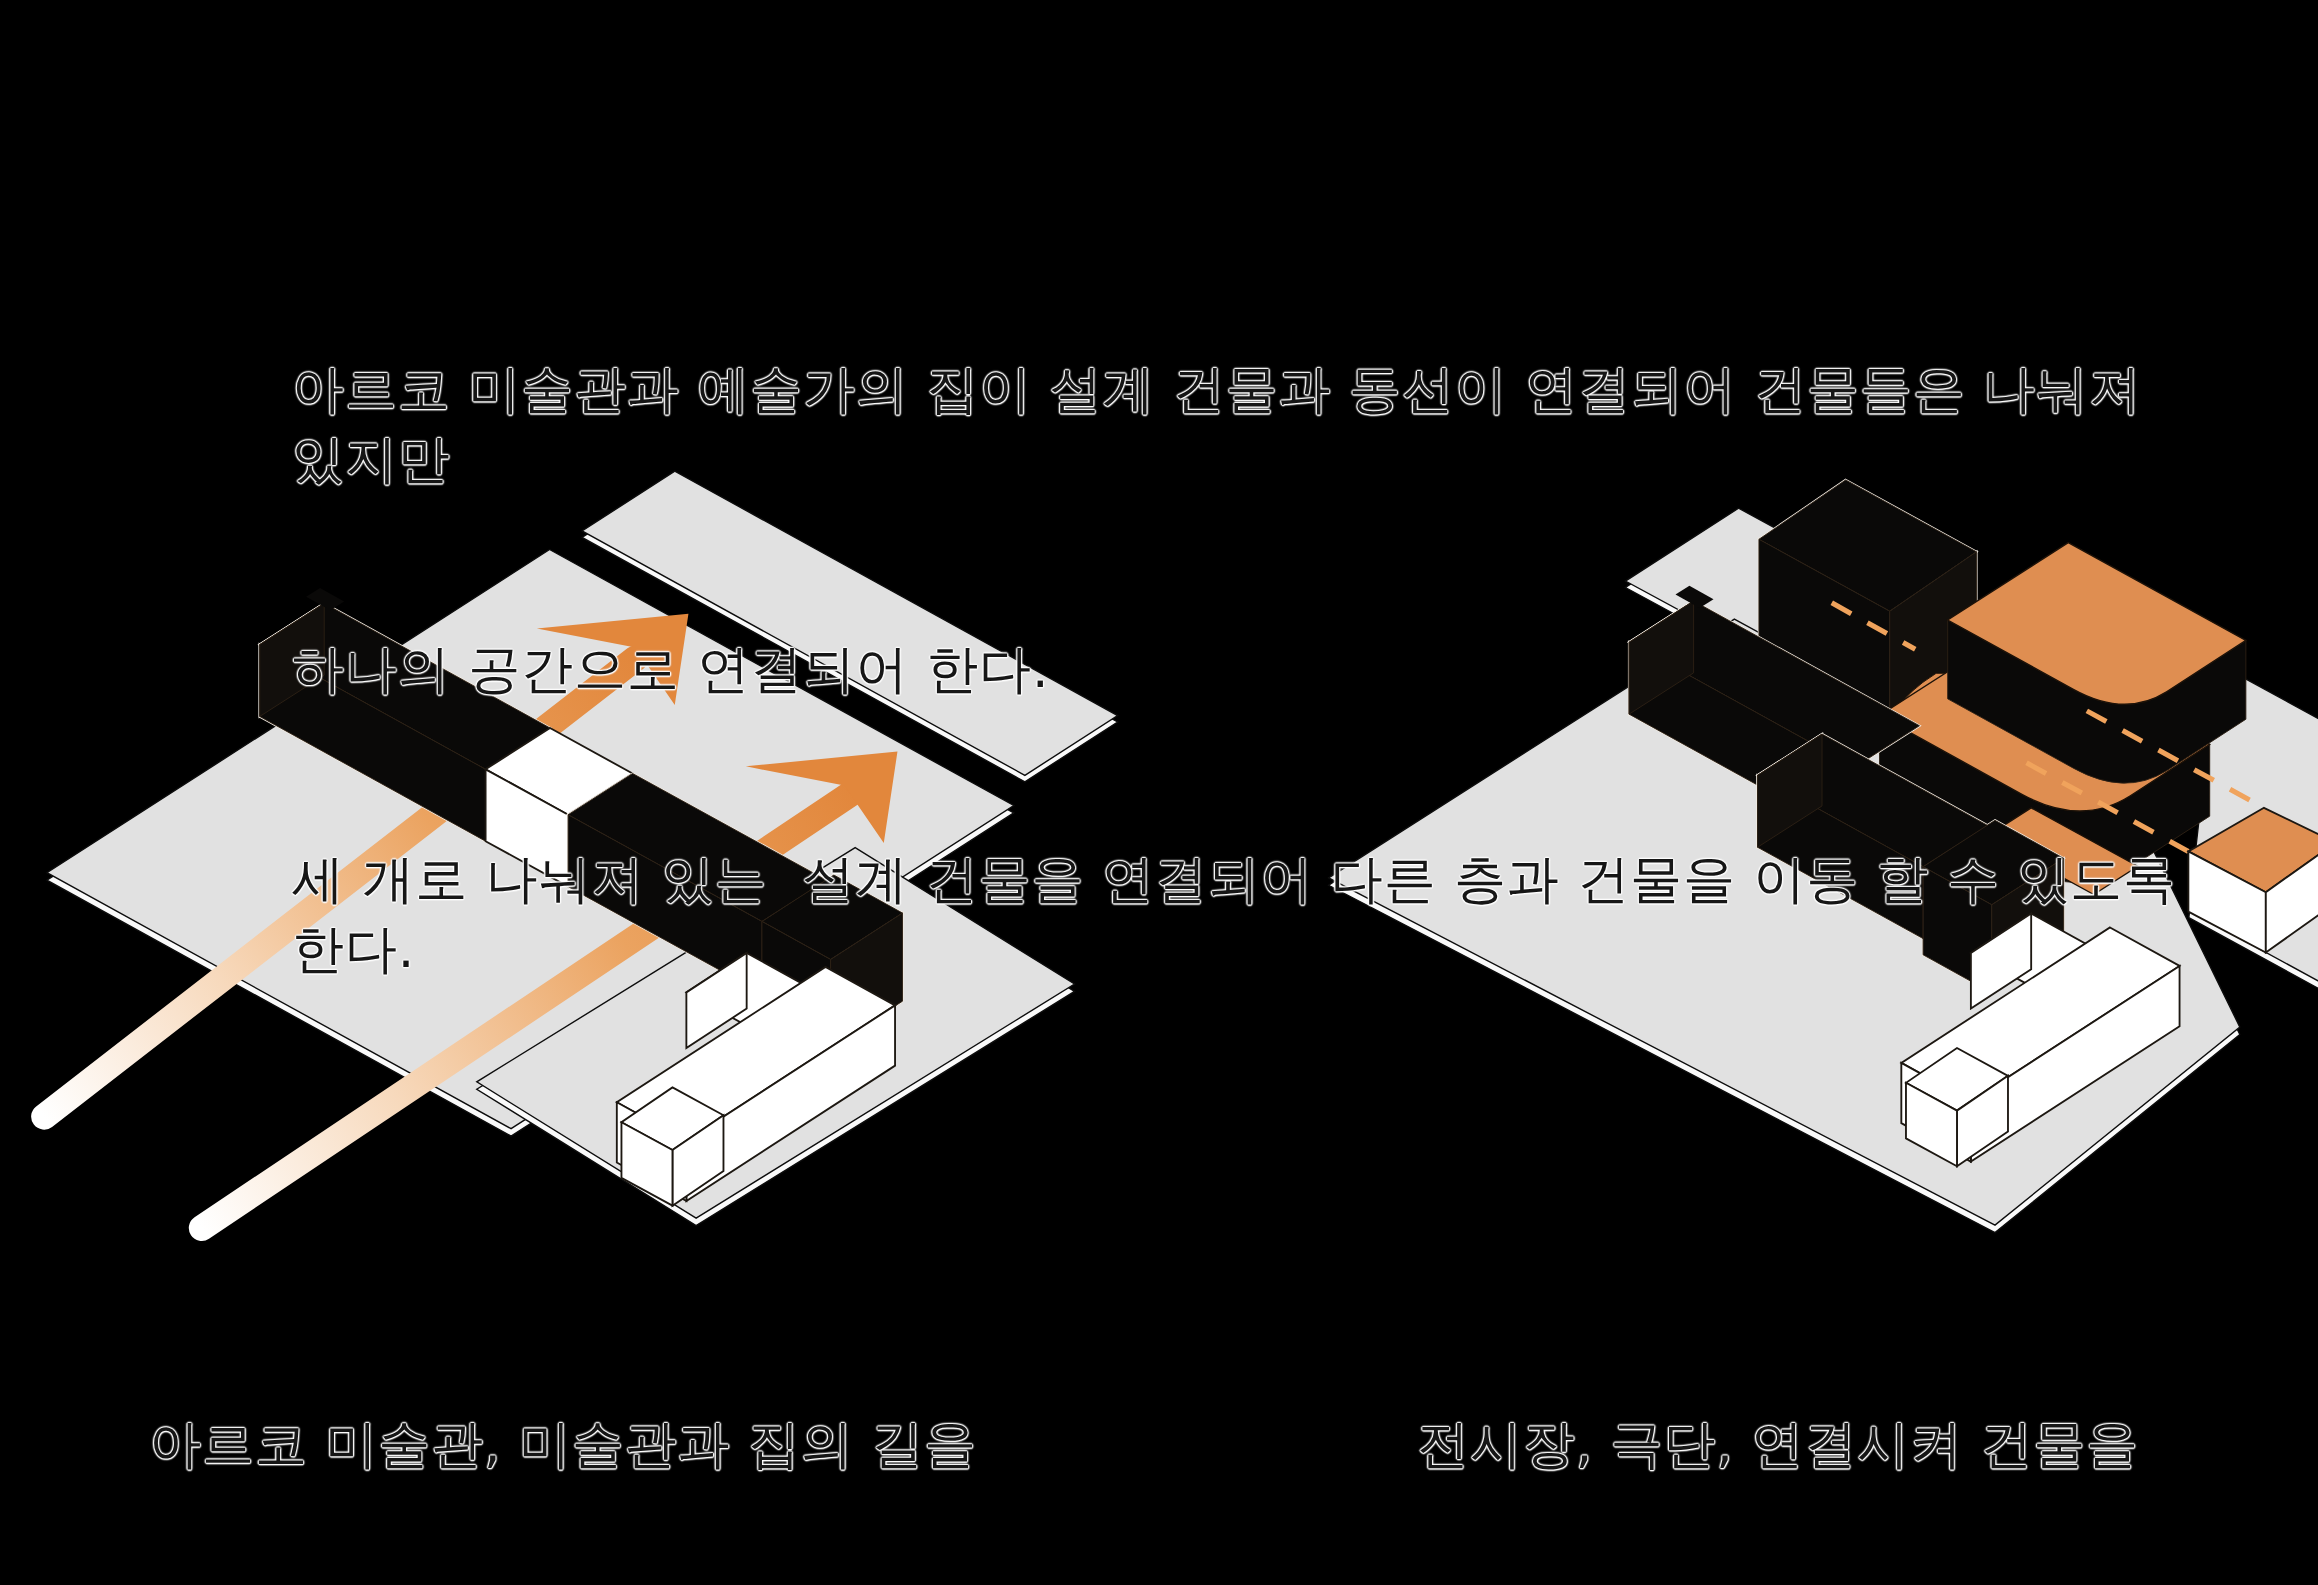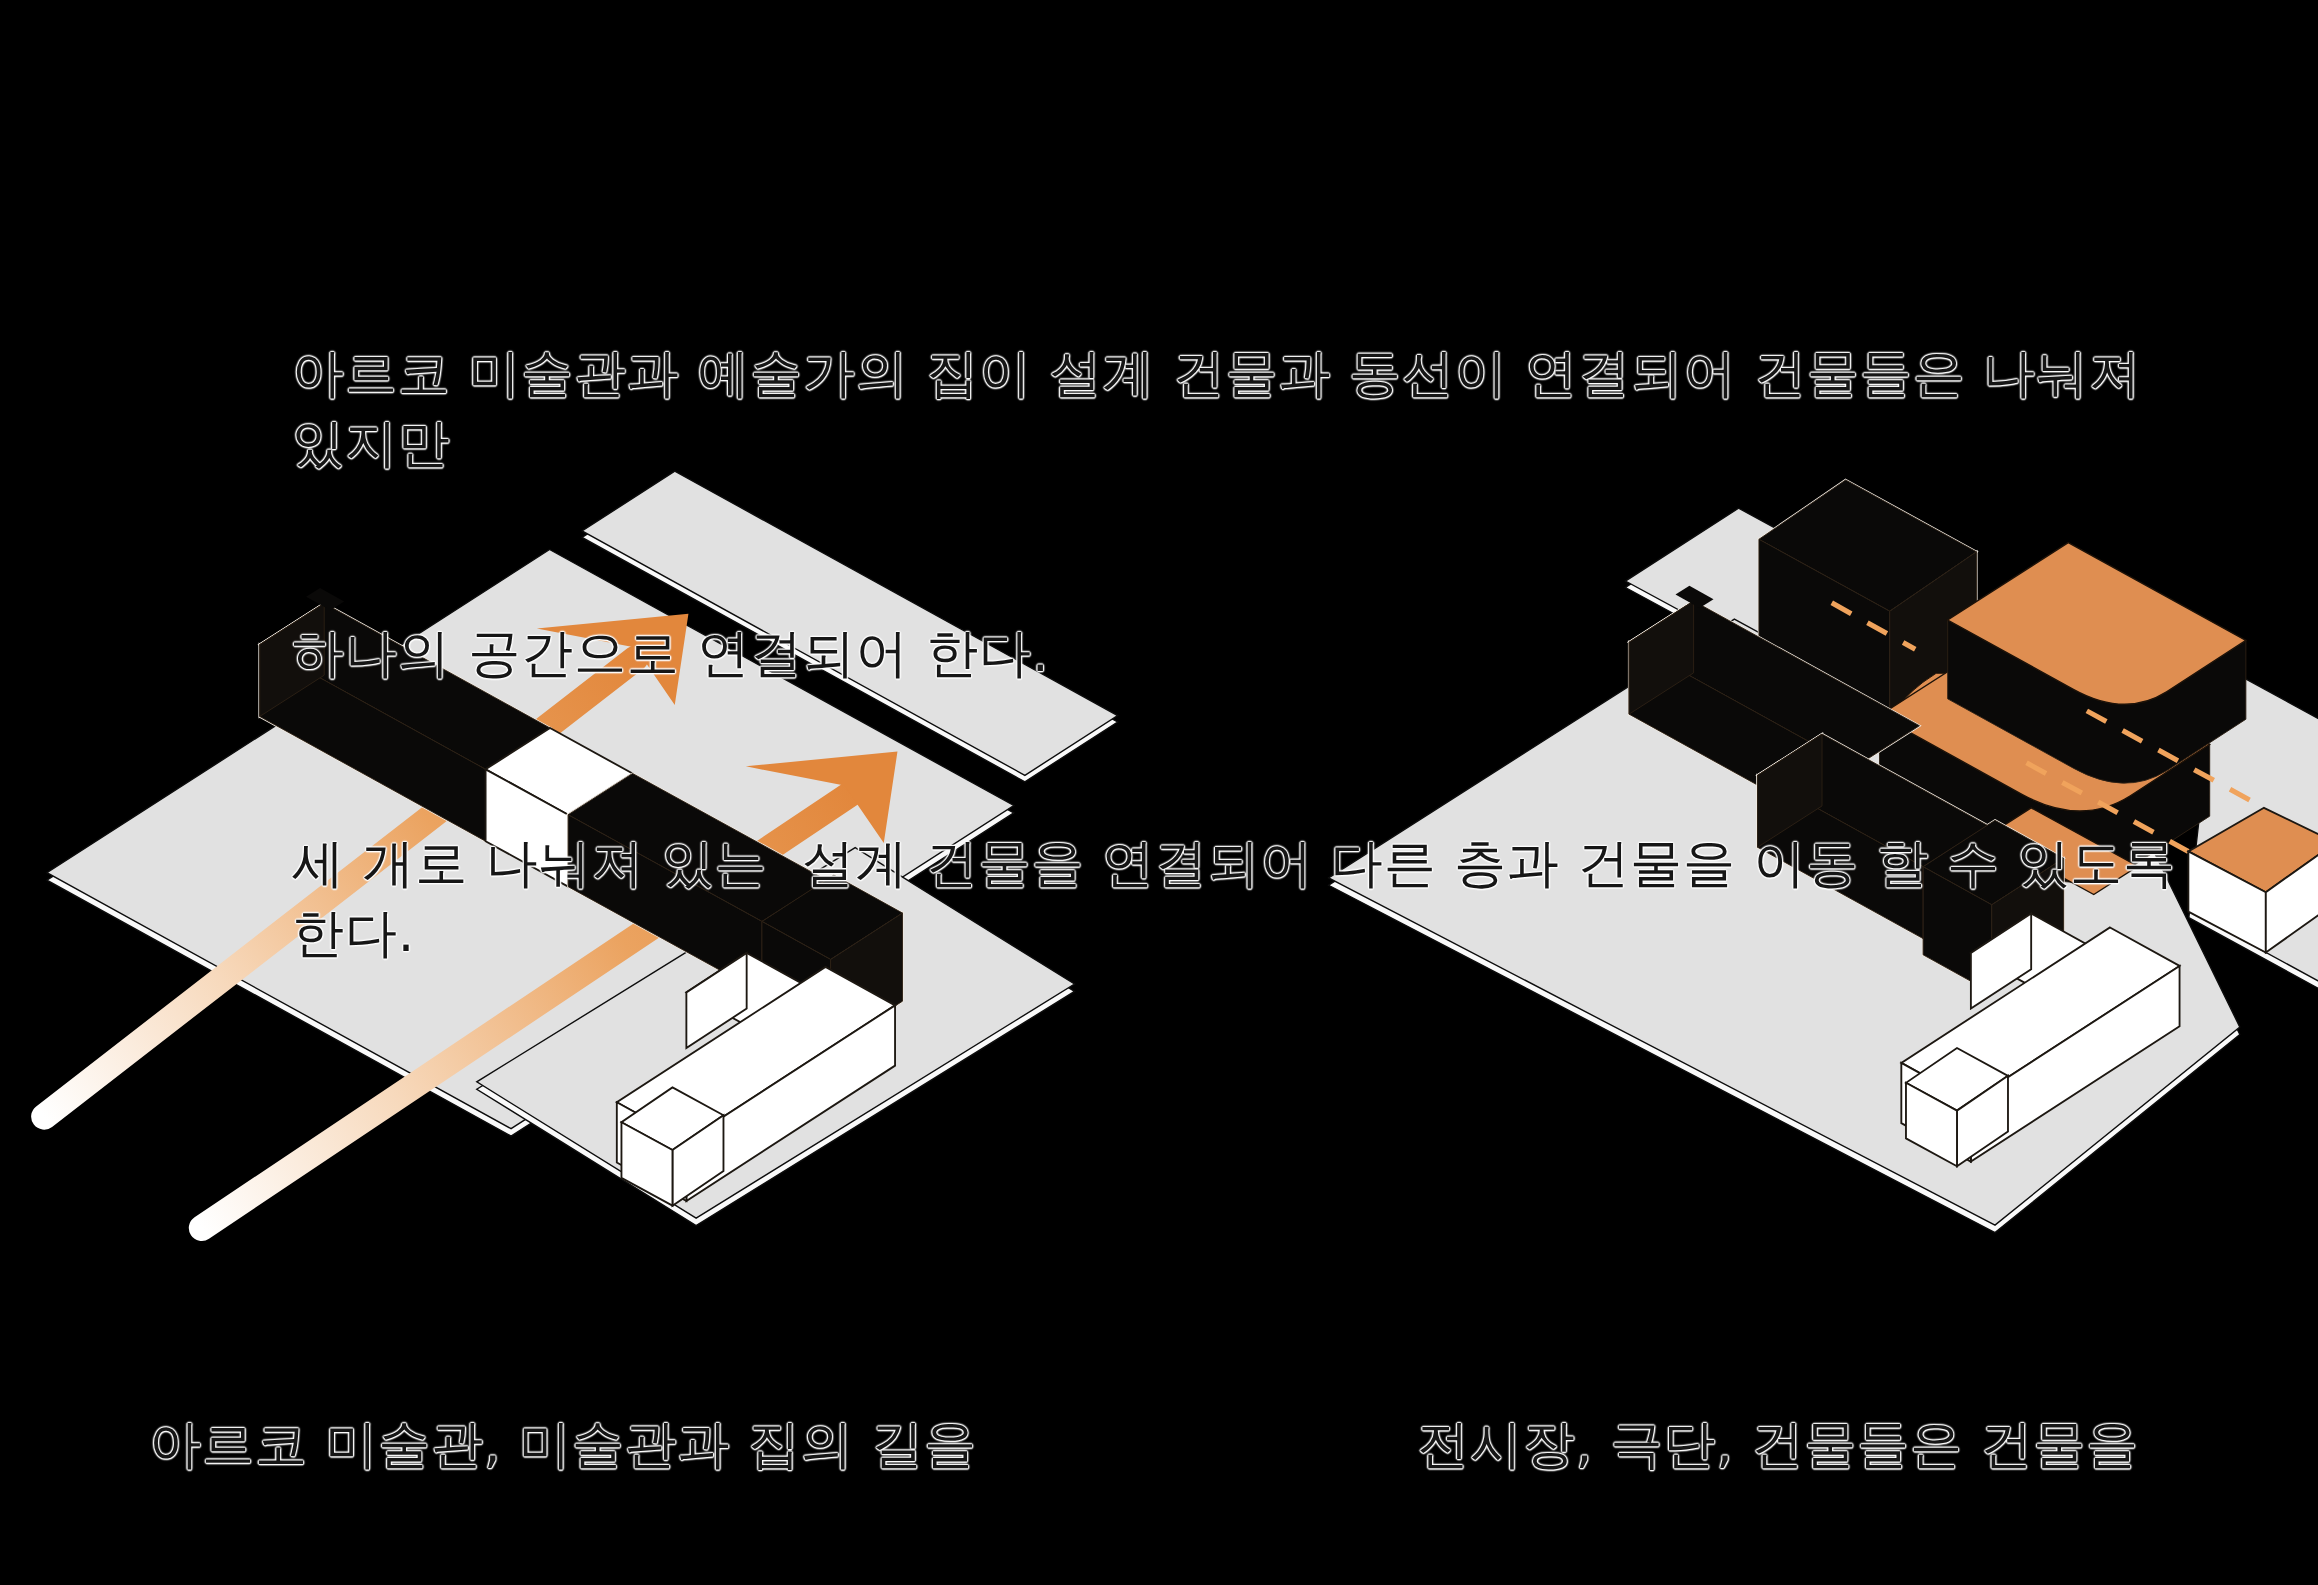--- a/index.html
+++ b/index.html
@@ -3,21 +3,21 @@
 <meta charset="utf-8">
 <style>
   html,body{margin:0;padding:0;background:#000;}
   body{position:relative;width:2373px;height:1585px;overflow:hidden;
        font-family:"DejaVu Sans","Liberation Sans",sans-serif;}
   .scene{position:absolute;left:0;top:0;width:2373px;height:1585px;}
   .txt{position:absolute;color:#161616;font-weight:400;
        text-shadow:0 0 2.3px #fff,0 0 2.3px #fff,0.5px 0.5px 1.4px #fff,-0.5px -0.5px 1.4px #fff,
                    0.9px 0 1.4px #fff,-0.9px 0 1.4px #fff,0 0.9px 1.4px #fff,0 -0.9px 1.4px #fff;
        letter-spacing:0.9px;white-space:pre-wrap;}
-  .para{left:292px;top:198px;width:1901px;font-size:52px;line-height:70px;}
+  .para{left:292px;top:214px;width:1901px;font-size:52px;line-height:70px;}
   .cap{font-size:52px;line-height:69px;text-align:center;}
   .capL{left:134px;top:1272px;width:858px;}
   .capR{left:1349px;top:1272px;width:858px;}
 </style>
 </head>
 <body>
 
 <svg class="scene" viewBox="0 0 5117 3418" xmlns="http://www.w3.org/2000/svg">
   <defs>
     <linearGradient id="arrow1g" gradientUnits="userSpaceOnUse" x1="95" y1="2408" x2="1370" y2="1420">
@@ -208,16 +208,16 @@
   <div>하나의 공간으로 연결되어 한다.</div>
   <div>세 개로 나눠져 있는  설계 건물을 연결되어 다른 층과 건물을 이동 할 수 있도록 한다.</div>
 </div>
 
 <div class="txt cap capL">
   <div>아르코 미술관, 미술관과 집의 길을</div>
   
 </div>
 
 <div class="txt cap capR">
-  <div>전시장, 극단, 건물들은 건물을</div>
+  <div>전시장, 극단, 연결시켜 건물을</div>
   
 </div>
 
 
 </body></html>

